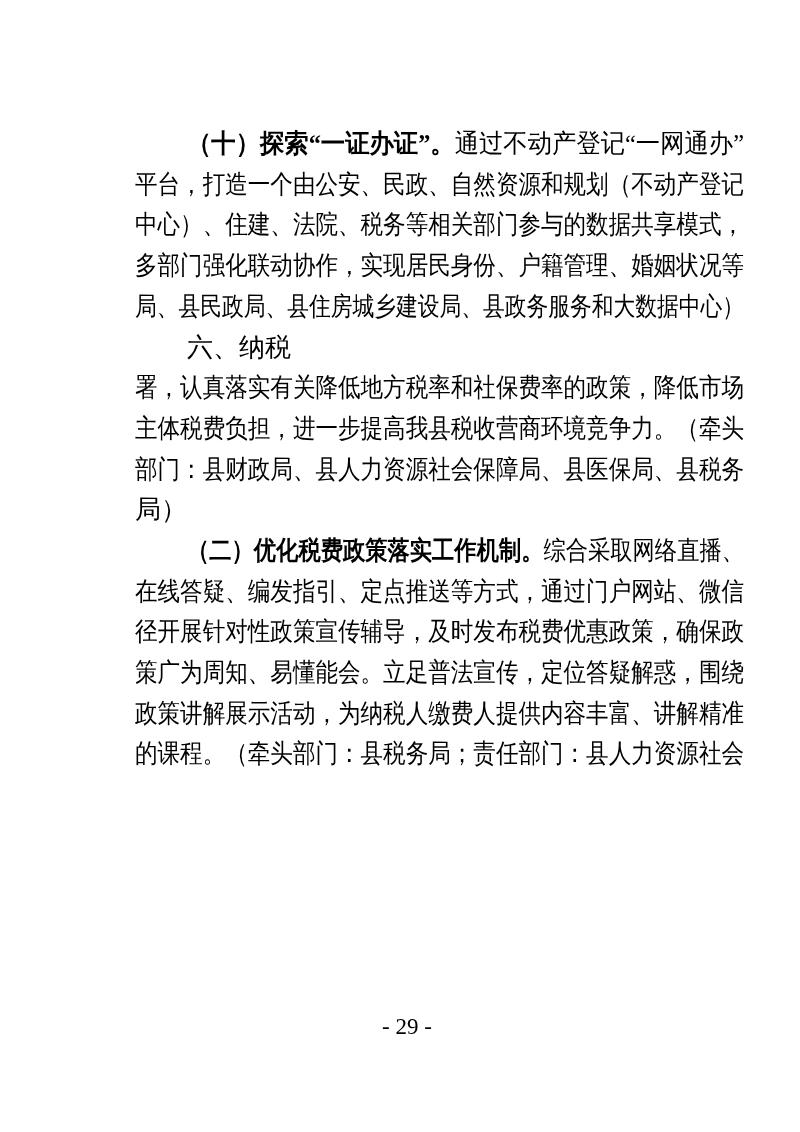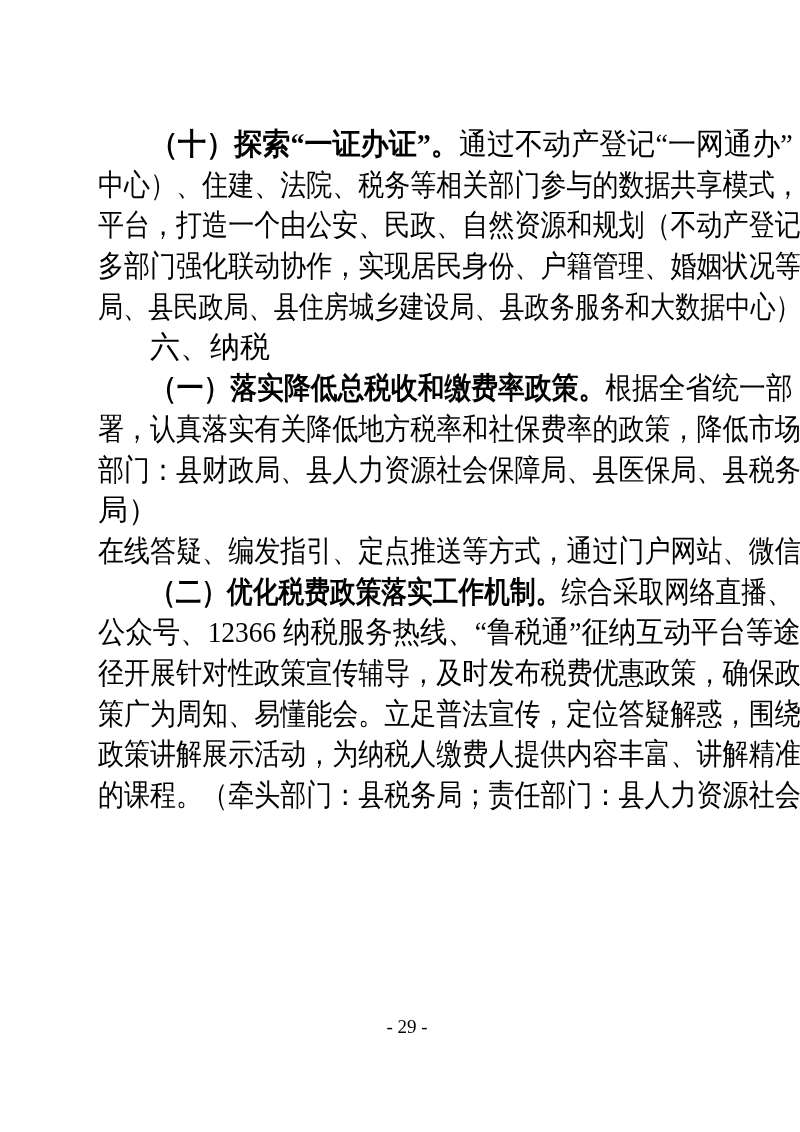--- a/index.html
+++ b/index.html
@@ -20,23 +20,24 @@
     position: absolute;
     left: 98px;
     top: 124px;
     width: 609px;
   }
   .line {
     box-sizing: border-box;
     width: 100%;
     height: 40.7px;
     line-height: 40.7px;
-    font-size: 30px;
+    font-size: 26px;
     text-align: left;
     overflow: visible;
+    margin-left: 37px;
   }
   .line.indent { padding-left: 52px; }
   .line.fill {
     text-align: justify;
     text-align-last: justify;
   }
   .content.measuring {
     display: inline-block;
     white-space: nowrap;
     transform-origin: 0 50%;
@@ -47,51 +48,50 @@
     font-weight: 400;
   }
   .page-footer {
     position: absolute;
     left: 0;
     right: 0;
     top: 1012px;
     height: 30px;
     line-height: 30px;
     text-align: center;
-    font-size: 19px;
+    font-size: 23px;
     font-family: "Liberation Serif", serif;
     color: #000000;
     padding-left: 14px;
   }
 </style>
 </head>
 <body>
 
 <div class="page">
   <div class="text-column">
       <div class="block">
         <div class="line indent fill"><span class="content measuring" style="transform: scaleX(0.936);"><span class="run bold">（十）探索“一证办证”。</span><span class="run">通过不动产登记“一网通办”</span></span></div>
+        <div class="line fill"><span class="content measuring" style="transform: scaleX(0.8675);"><span class="run">平台，打造一个由公安、民政、自然资源和规划（不动产登记</span></span></div>
         <div class="line fill"><span class="content measuring" style="transform: scaleX(0.8675);"><span class="run">中心）、住建、法院、税务等相关部门参与的数据共享模式，</span></span></div>
-        <div class="line fill"><span class="content measuring" style="transform: scaleX(0.8675);"><span class="run">平台，打造一个由公安、民政、自然资源和规划（不动产登记</span></span></div>
         <div class="line fill"><span class="content measuring" style="transform: scaleX(0.8675);"><span class="run">多部门强化联动协作，实现居民身份、户籍管理、婚姻状况等</span></span></div>
         <div class="line fill"><span class="content measuring" style="transform: scaleX(0.8365);"><span class="run">局、县民政局、县住房城乡建设局、县政务服务和大数据中心）</span></span></div>
       </div>
       <div class="block heading">
         <div class="line indent"><span class="content"><span class="run bold">六、纳税</span></span></div>
       </div>
       <div class="block">
-        <div class="line indent fill"><span class="content measuring" style="transform: scaleX(0.8926);"><span class="run bold">（一）落实降低总税收和缴费率政策。</span><span class="run">根据全省统一部</span></span></div>
         <div class="line fill"><span class="content measuring" style="transform: scaleX(0.8675);"><span class="run">署，认真落实有关降低地方税率和社保费率的政策，降低市场</span></span></div>
+        <div class="line fill"><span class="content measuring" style="transform: scaleX(0.8675);"><span class="run">主体税费负担，进一步提高我县税收营商环境竞争力。（牵头</span></span></div>
         <div class="line fill"><span class="content measuring" style="transform: scaleX(0.8675);"><span class="run">部门：县财政局、县人力资源社会保障局、县医保局、县税务</span></span></div>
         <div class="line"><span class="content"><span class="run">局）</span></span></div>
       </div>
       <div class="block">
+        <div class="line indent fill"><span class="content measuring" style="transform: scaleX(0.8569);"><span class="run bold">（二）优化税费政策落实工作机制。</span><span class="run">综合采取网络直播、</span></span></div>
         <div class="line fill"><span class="content measuring" style="transform: scaleX(0.8675);"><span class="run">在线答疑、编发指引、定点推送等方式，通过门户网站、微信</span></span></div>
-        <div class="line indent fill"><span class="content measuring" style="transform: scaleX(0.8569);"><span class="run bold">（二）优化税费政策落实工作机制。</span><span class="run">综合采取网络直播、</span></span></div>
-        <div class="line fill"><span class="content measuring" style="transform: scaleX(0.9136);"><span class="run">公众号、12366 纳税服务热线、“鲁税通”征纳互动平台等途</span></span></div>
         <div class="line fill"><span class="content measuring" style="transform: scaleX(0.8675);"><span class="run">径开展针对性政策宣传辅导，及时发布税费优惠政策，确保政</span></span></div>
         <div class="line fill"><span class="content measuring" style="transform: scaleX(0.8675);"><span class="run">策广为周知、易懂能会。立足普法宣传，定位答疑解惑，围绕</span></span></div>
         <div class="line fill"><span class="content measuring" style="transform: scaleX(0.8675);"><span class="run">政策讲解展示活动，为纳税人缴费人提供内容丰富、讲解精准</span></span></div>
         <div class="line fill"><span class="content measuring" style="transform: scaleX(0.8675);"><span class="run">的课程。（牵头部门：县税务局；责任部门：县人力资源社会</span></span></div>
       </div>
     </div>
   <div class="page-footer">- 29 -</div>
 </div>
 
 </body></html>

